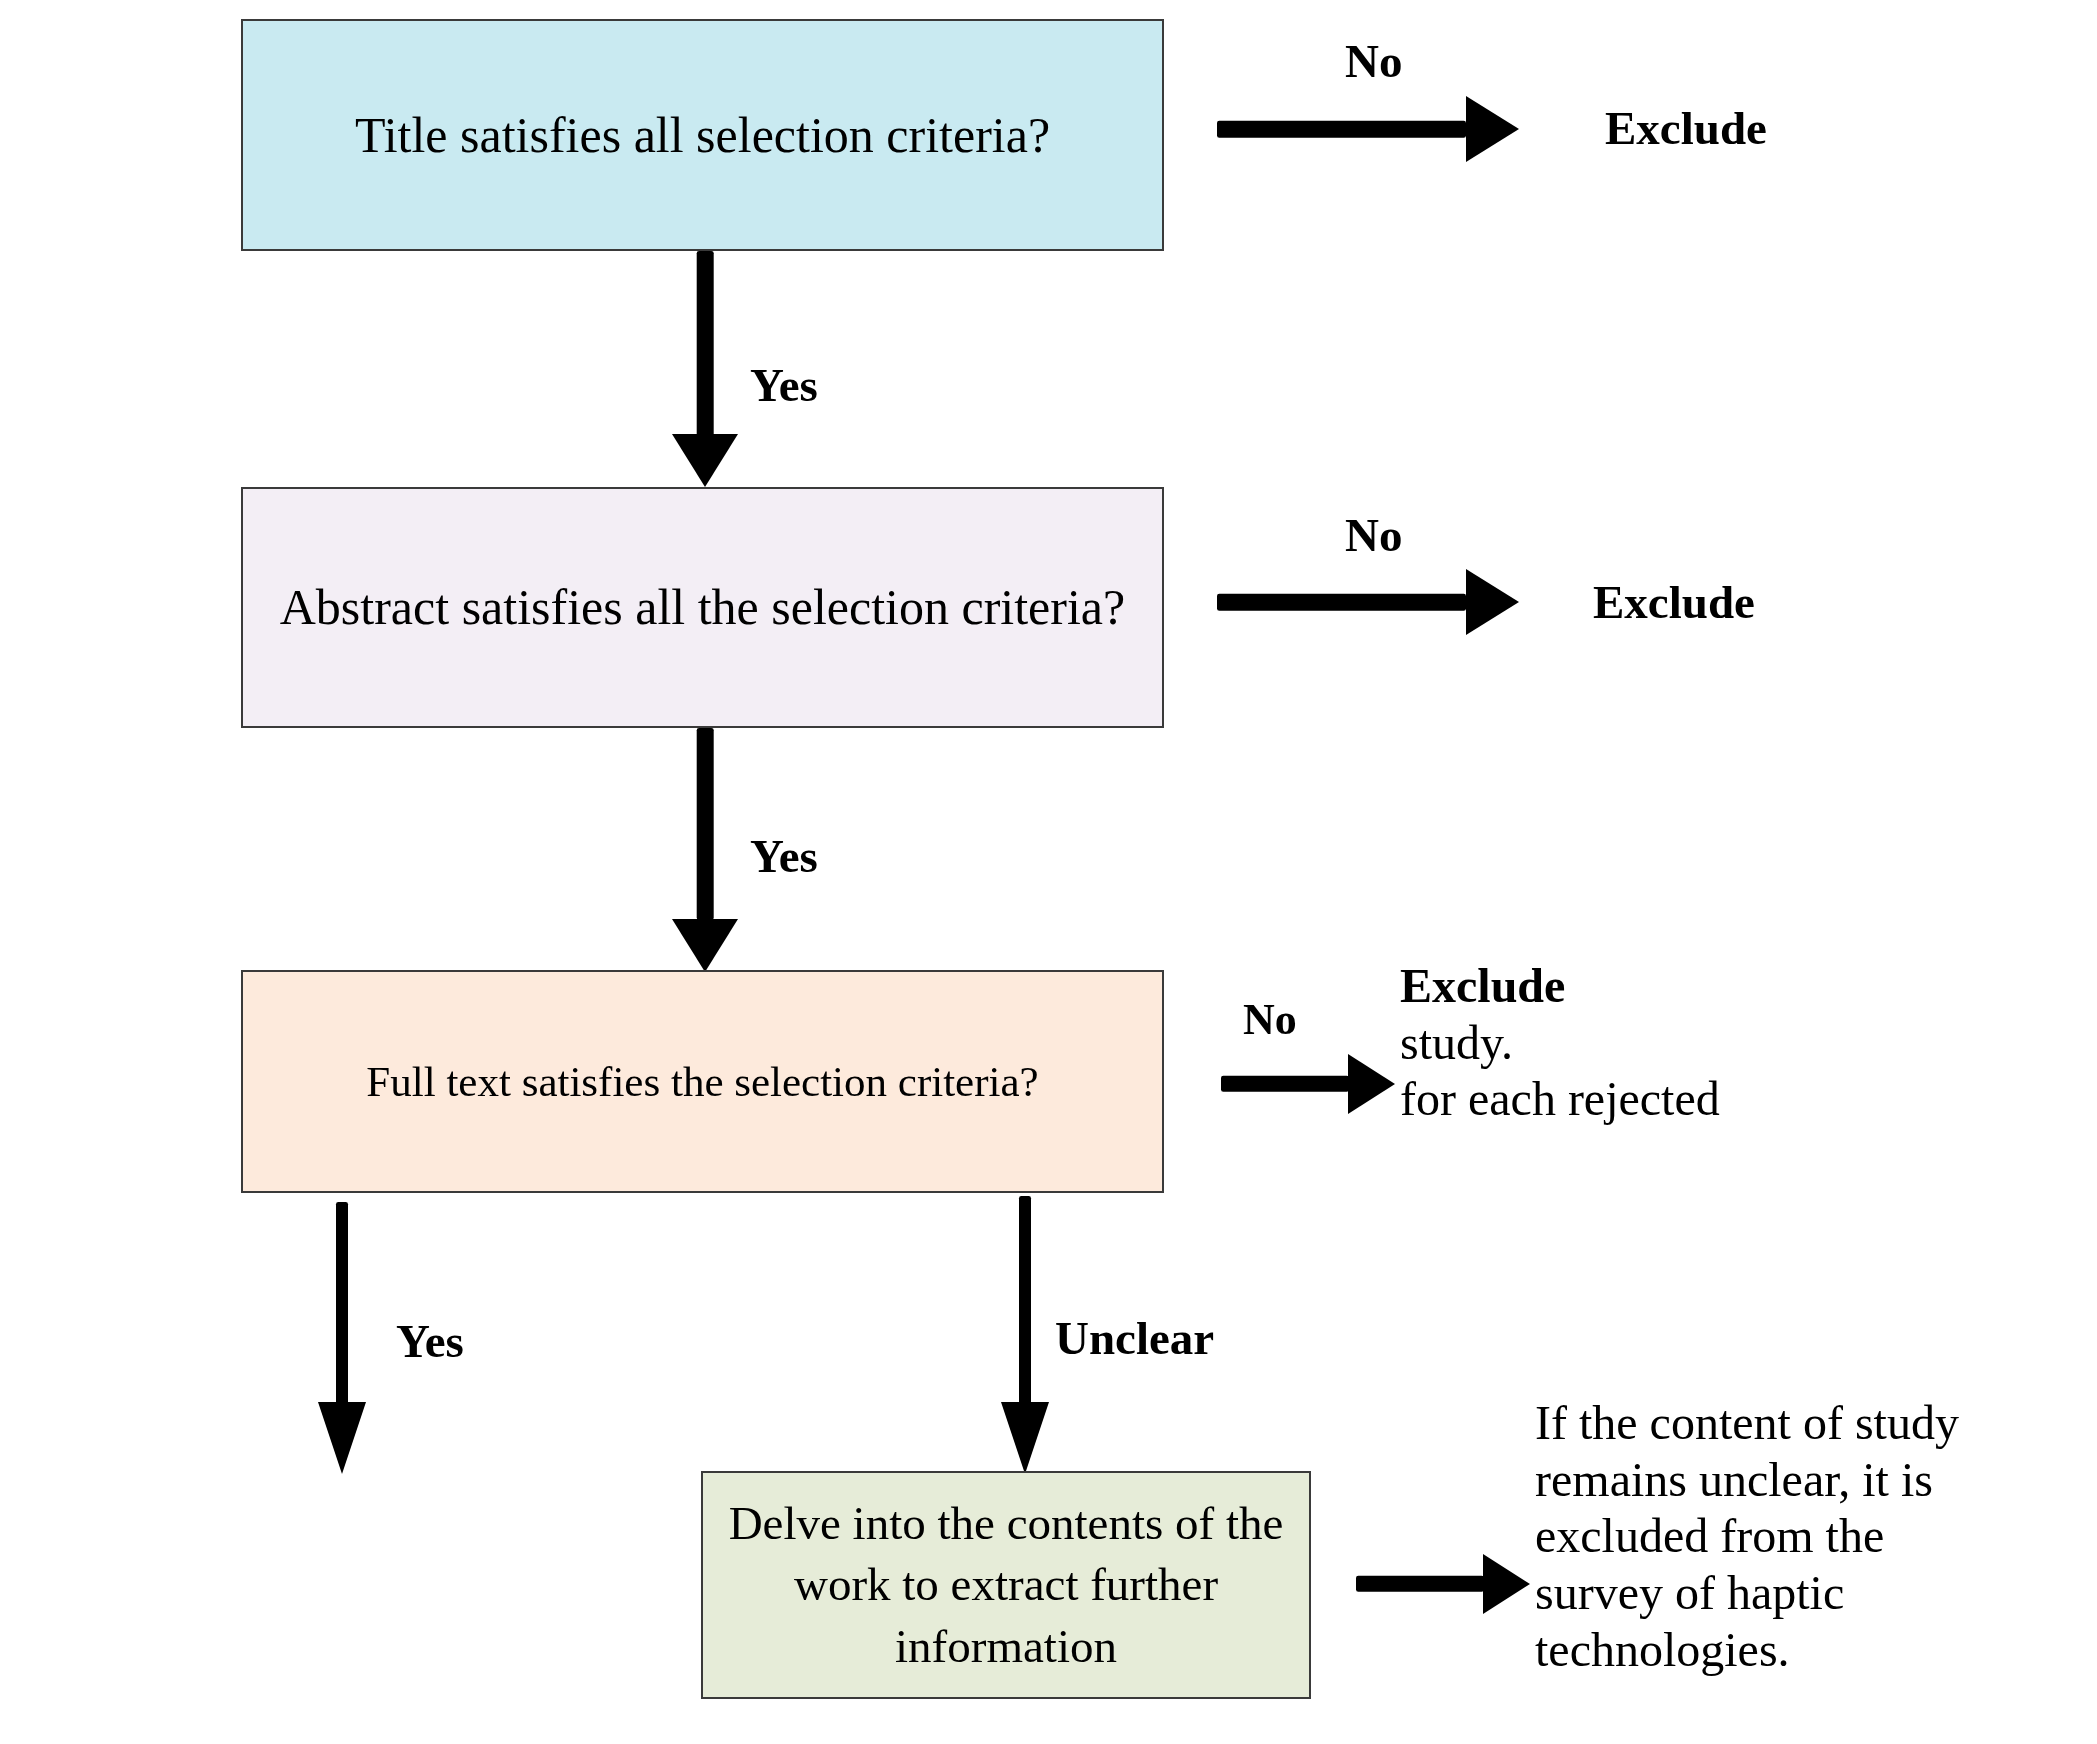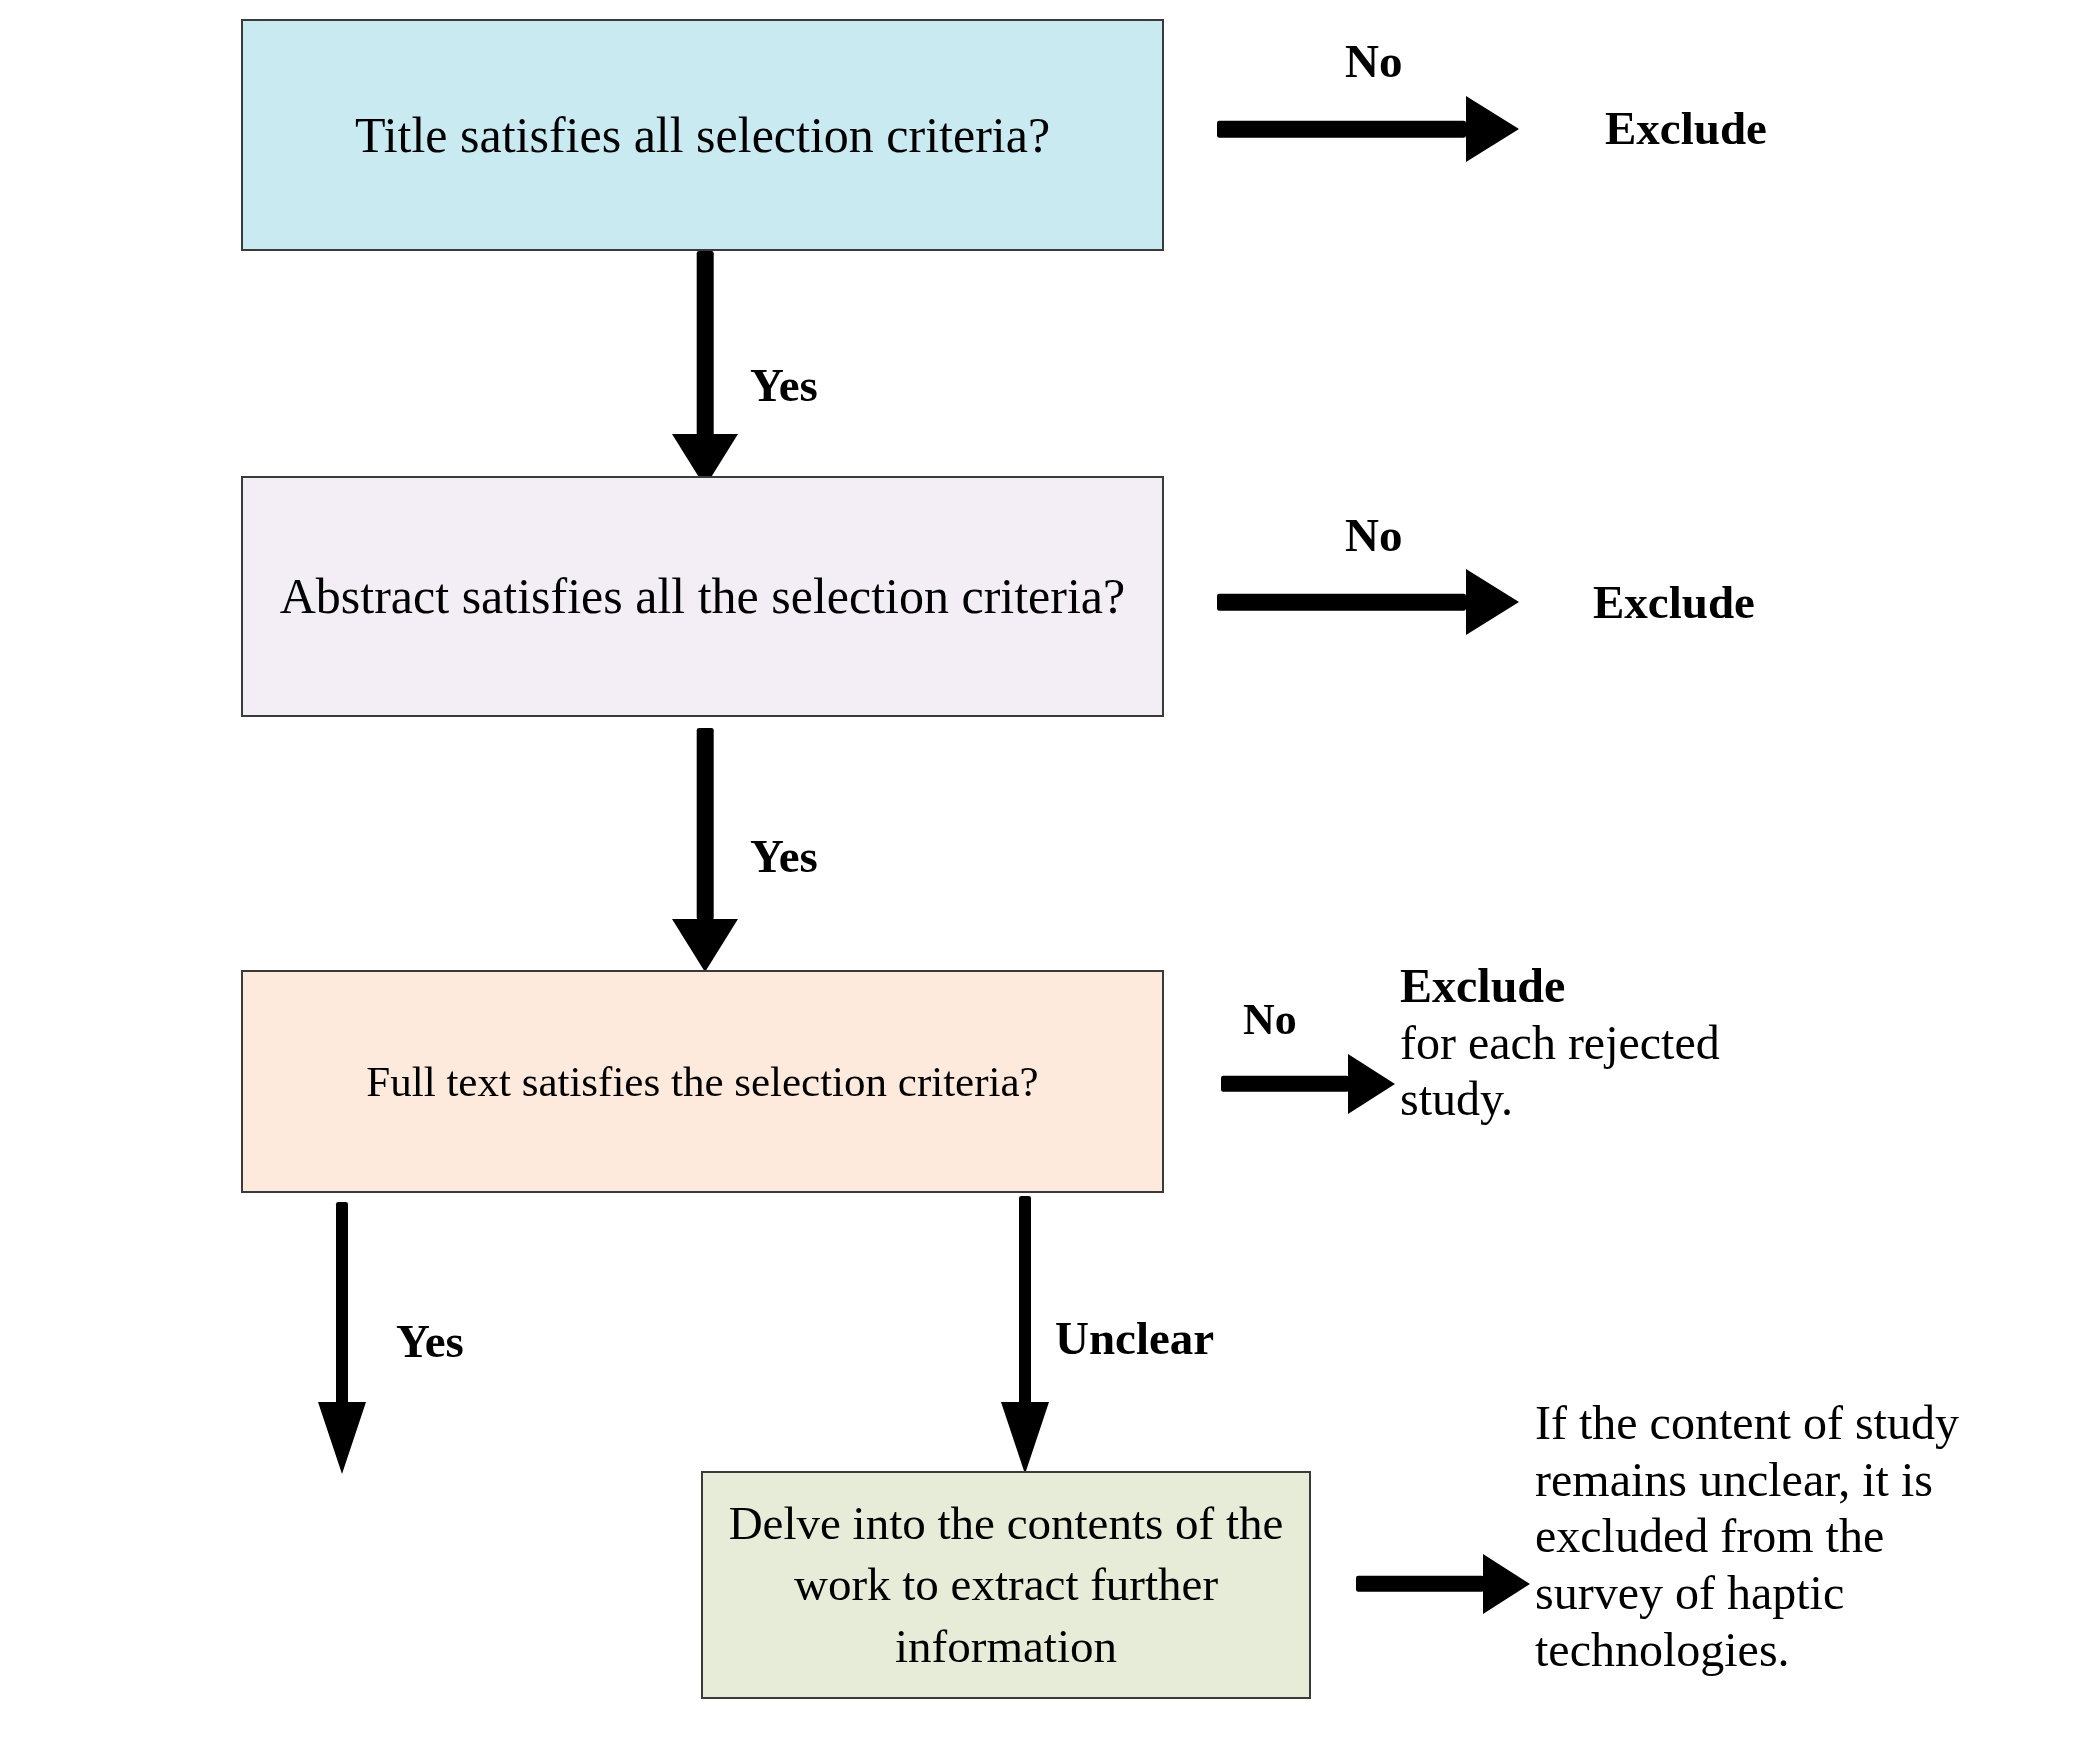--- a/index.html
+++ b/index.html
@@ -29,21 +29,21 @@
     line-height: 1.30;
   }
   .node .txt {
     display: block;
     padding: 0 25.6px;
     width: 100%;
   }
   .node b { font-weight: 400; }
 
   #node-title   { left: 241px;  top: 19px;   width: 923px; height: 232px; background: #c9eaf1; font-size: 50px; }
-  #node-abstract{ left: 241px;  top: 476px;  width: 923px; height: 241px; background: #f3eef5; font-size: 50px; }
+  #node-abstract{ left: 241px;  top: 487px;  width: 923px; height: 241px; background: #f3eef5; font-size: 50px; }
   #node-full    { left: 241px;  top: 970px; width: 923px; height: 223px; background: #fdeadc; font-size: 43px; }
   #node-add     { left: 22.6px;   top: 1471px; width: 648px;  height: 228px; background: #f0f0f0; font-size: 47px; }
   #node-delve   { left: 701px;  top: 1471px; width: 610px;  height: 228px; background: #e6ecd8; font-size: 47px; }
 
   
   .arrow-h, .arrow-v {
     position: absolute;
   }
   .arrow-h .shaft {
     position: absolute;
@@ -146,22 +146,22 @@
   </div>
 
   <div class="arrow-h" id="arrow-no-full" style="left:1221px; top:1052px; width:181px; height:63px;">
     <div class="shaft" style="width:128px;"></div>
     <div class="head" style="left:127px; border-top-width:30px; border-bottom-width:30px; border-left-width:47px;"></div>
   </div>
   <div class="label" style="left:1243px; top:998px; font-size:44px;">No</div>
 
   <div class="plain-text" style="left:1400px; top:958px; width:663px;">
     <span class="head-line">Exclude</span>
+    <span class="body-line">study.</span>
     <span class="body-line">for each rejected</span>
-    <span class="body-line">study.</span>
   </div>
 
   <div class="arrow-v slim" id="arrow-yes-full" style="left:315px; top:1202px; width:53px; height:273px;">
     <div class="shaft" style="height:203px;"></div>
     <div class="head" style="top:200px;"></div>
   </div>
   <div class="label" style="left:396px; top:1318px;">Yes</div>
 
   <div class="arrow-v slim" id="arrow-unclear-full" style="left:998px; top:1196px; width:53px; height:279px;">
     <div class="shaft" style="height:209px;"></div>

